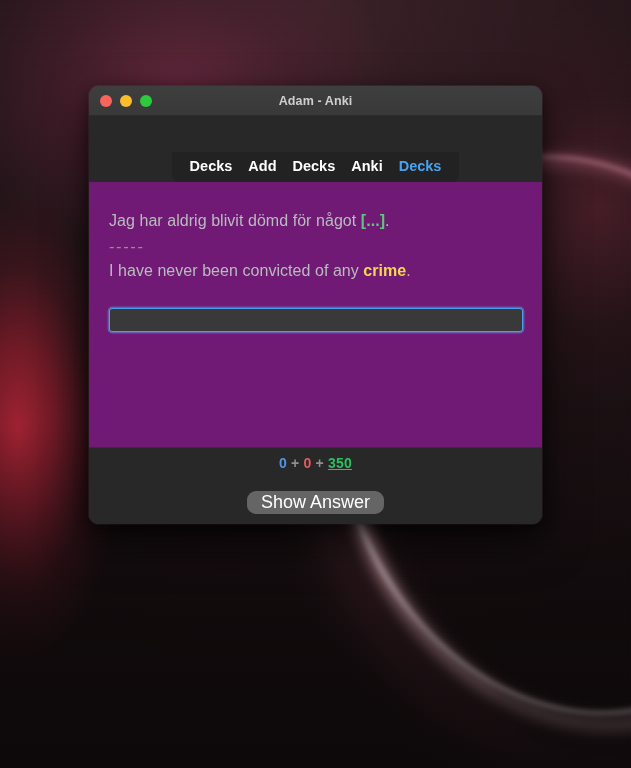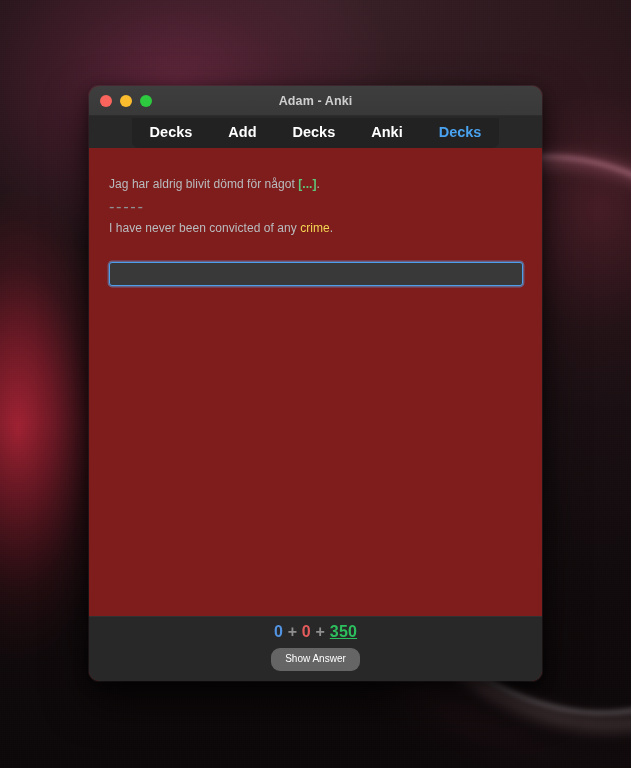--- a/index.html
+++ b/index.html
@@ -101,22 +101,22 @@
       repeating-linear-gradient(0deg, rgba(255,255,255,0.022) 0 1px, rgba(0,0,0,0.022) 1px 2px),
       repeating-linear-gradient(90deg, rgba(255,255,255,0.018) 0 1px, rgba(0,0,0,0.018) 1px 2px);
   }
 
   
   #anki-window {
     position: absolute;
     left: 89px;
     top: 86px;
     width: 453px;
-    height: 595px;
-    background: #7f1d1d;
+    height: 438px;
+    background: #701a75;
     border-radius: 10px;
     box-shadow:
       0 18px 44px rgba(0,0,0,0.62),
       0 4px 14px rgba(0,0,0,0.48),
       0 0 0 1px rgba(118,92,98,0.30);
     overflow: hidden;
     display: flex;
     flex-direction: column;
   }
 
@@ -160,48 +160,49 @@
     background: #282828;
     padding-top: 2px;
     display: flex;
     justify-content: center;
   }
   .navbar {
     background: #222222;
     border-radius: 0 0 7px 7px;
     padding: 5px 18px 7px 18px;
     display: flex;
-    gap: 36px;
+    gap: 16px;
     align-items: center;
+    margin-top: 34px;
   }
   .nav-item {
     font-size: 14.5px;
     font-weight: bold;
     color: #ffffff;
     cursor: pointer;
     line-height: 18px;
     white-space: nowrap;
   }
   .nav-item.active { color: #4aa3f0; }
 
   
   .card-body {
     flex: 1 1 auto;
     padding: 27px 20px 0 20px;
     position: relative;
     min-height: 0;
   }
   .card-line {
-    font-size: 12px;
+    font-size: 16px;
     color: #b9bcbe;
     line-height: 1.55;
     letter-spacing: 0.05px;
   }
   .cloze   { color: #5ec87a; font-weight: bold; }
-  .hl-word { color: #f5d652; font-weight: normal; }
+  .hl-word { color: #f5d652; font-weight: bold; }
   .divider-dashes {
     font-size: 16.5px;
     color: #8e9194;
     line-height: 1.25;
     letter-spacing: 1.6px;
     margin: 2px 0 3px 0;
   }
   .type-answer {
     margin-top: 24px;
     width: 414px;
@@ -220,36 +221,36 @@
 
   
   .bottom-bar {
     flex: 0 0 auto;
     border-top: 1px solid #323232;
     background: #282828;
     padding: 7px 0 10px 0;
     text-align: center;
   }
   .counts {
-    font-size: 16px;
+    font-size: 14px;
     font-weight: bold;
     color: #9a9a9a;
     line-height: 16px;
-    margin-bottom: 8px;
+    margin-bottom: 20px;
     letter-spacing: 0.2px;
   }
   .count-new  { color: #5294e2; }
   .count-lrn  { color: #e35b5b; }
   .count-due  { color: #2dbf5e; text-decoration: underline; }
   .plus       { color: #8f8f8f; }
   .show-answer-btn {
     display: inline-block;
     background: #656565;
     color: #ffffff;
-    font-size: 10px;
+    font-size: 18px;
     font-family: "Liberation Sans", sans-serif;
     border: none;
     border-radius: 9px;
     padding: 3px 14px 4px 14px;
     cursor: pointer;
     line-height: 16px;
   }
 </style>
 </head>
 <body>

